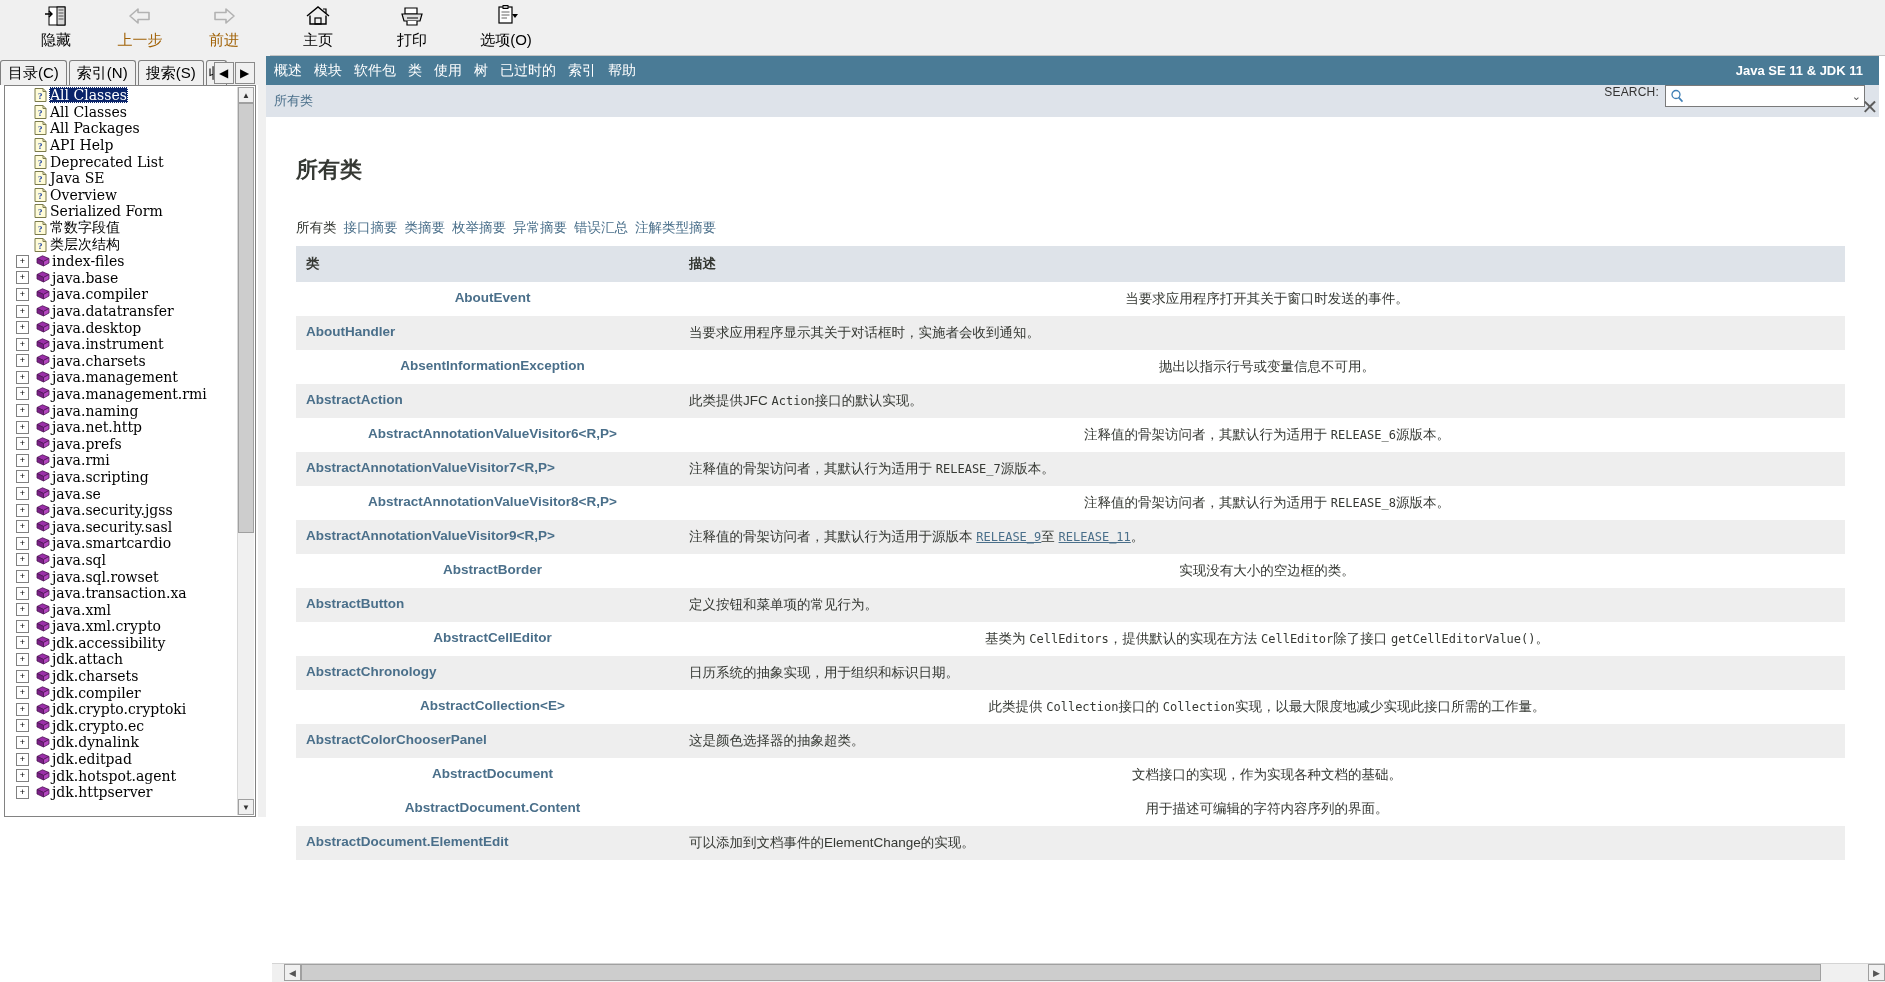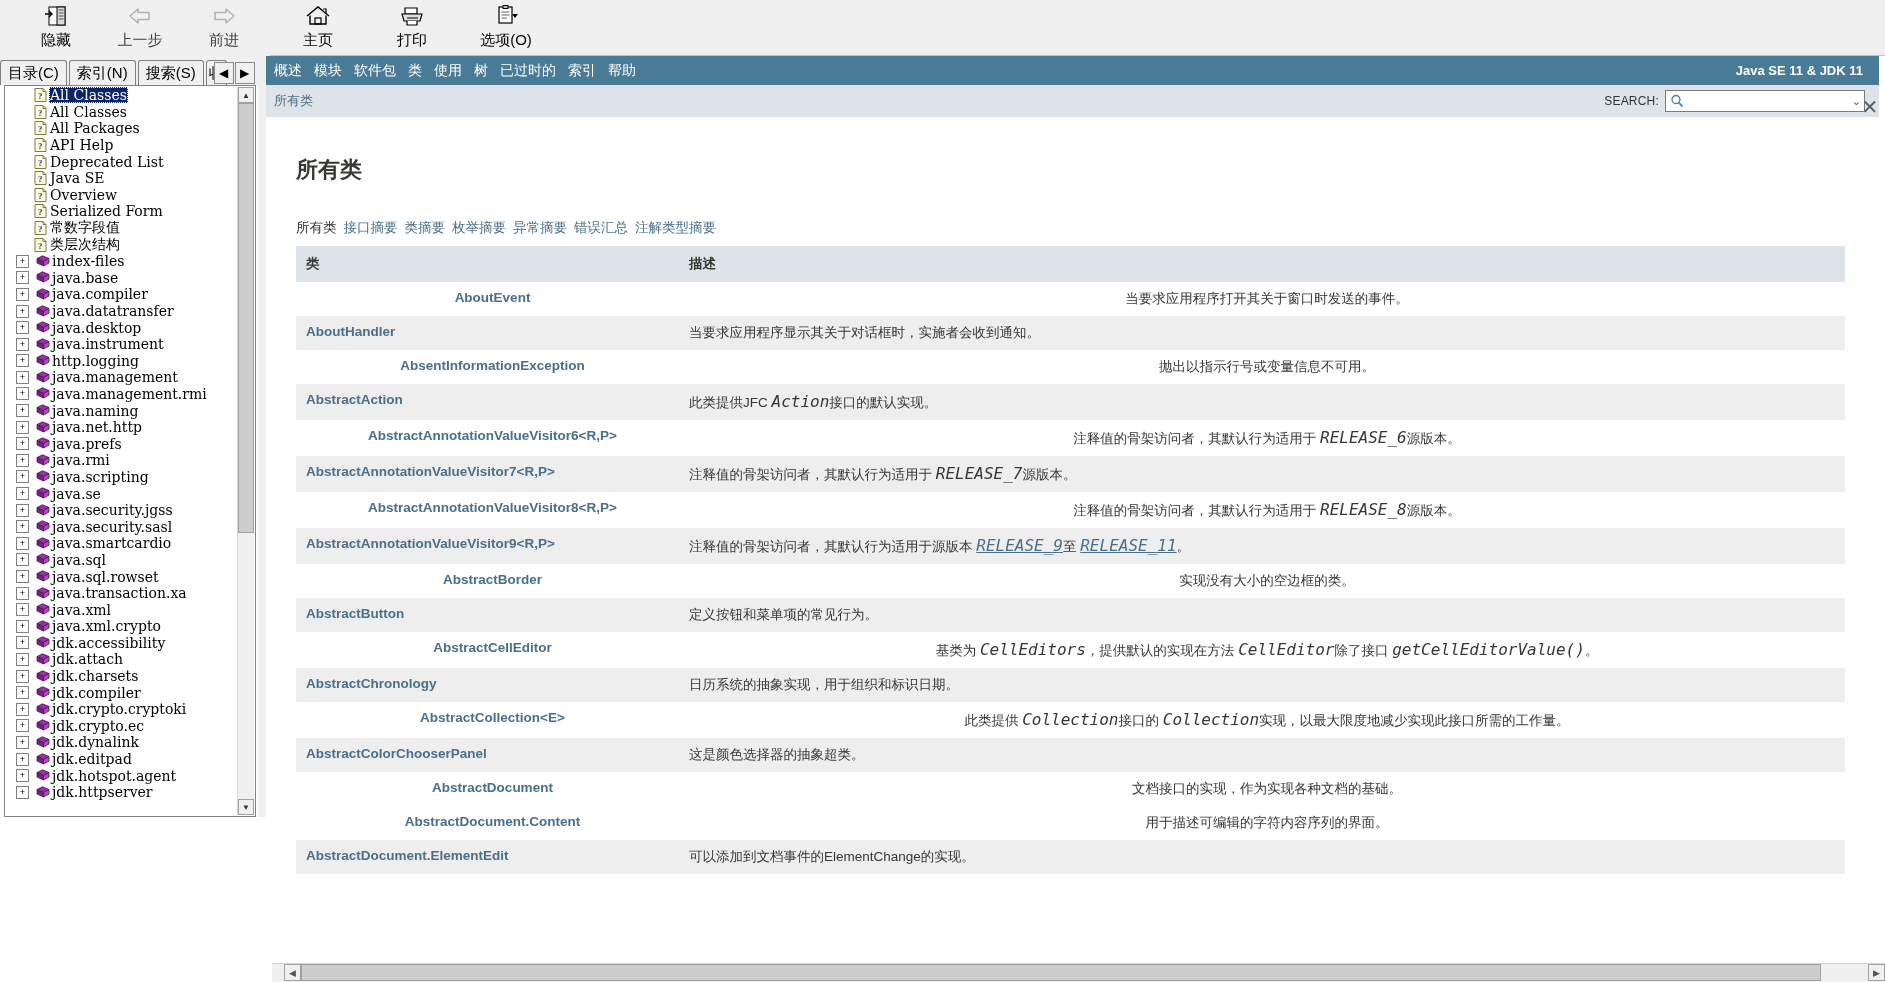--- a/index.html
+++ b/index.html
@@ -15,21 +15,21 @@
   #chm-toolbar{
     position:absolute;left:0;top:0;width:1885px;height:55px;
     background:#f0f0f0;border-bottom:1px solid #c4c4c4;
     display:flex;align-items:flex-start;padding-left:14px;
   }
   .tb-btn{
     width:84px;height:52px;display:flex;flex-direction:column;
     align-items:center;justify-content:flex-start;padding-top:2px;
     font-size:15px;color:#000;cursor:default;user-select:none;
   }
-  .tb-btn.disabled{color:#404040;}
+  .tb-btn.disabled{color:#a16207;}
   .tb-ico{height:28px;display:flex;align-items:center;justify-content:center;}
   .tb-label{line-height:20px;font-size:15px;}
   .tb-sep{width:10px;}
 
   
   #tab-strip{
     position:absolute;left:0;top:55px;width:270px;height:30px;
     background:#f0f0f0;
     display:flex;align-items:flex-end;
   }
@@ -110,21 +110,21 @@
   }
   #subnav{
     position:absolute;left:0;top:29px;width:1613px;height:32px;
     background:#dee3ea;
   }
   #subnav .crumb{
     position:absolute;left:8px;top:0;height:32px;display:flex;align-items:center;
     font-size:13px;color:#4a6f8a;
   }
   #subnav .searchwrap{
-    position:absolute;right:14px;top:0;height:32px;display:flex;align-items:center;gap:6px;
+    position:absolute;right:14px;top:0;height:32px;display:flex;align-items:flex-start;gap:6px;
   }
   #subnav .searchlabel{font-size:12px;color:#333;letter-spacing:.2px;}
   #search-box{
     width:200px;height:22px;border:1px solid #7a7a7a;background:#fff;
     display:flex;align-items:center;box-sizing:border-box;padding-left:4px;
   }
   #search-input{
     border:none;outline:none;height:18px;width:160px;font-size:12px;
     font-family:"Liberation Sans",sans-serif;background:transparent;
   }
@@ -155,21 +155,21 @@
   }
   #class-table td{
     font-size:13.5px;padding:8px 0 8px 10px;border:none;vertical-align:top;
     color:#353833;
   }
   #class-table tr.odd td{background:#ffffff;text-align:center;}
   #class-table tr.even td{background:#eeeeee;}
   #class-table td.cls a{color:#4a6f8a;text-decoration:none;font-weight:bold;cursor:pointer;}
   code{
     font-family:"DejaVu Sans Mono","Liberation Mono",monospace;
-    font-size:16px;color:#353833;font-style:italic;
+    font-size:12px;color:#353833;
   }
   code.lnk{color:#4a6f8a;text-decoration:underline;cursor:pointer;}
   .w-cls{width:373px;}
   .w-desc{width:auto;}
 
   
   #doc-hsb{
     position:absolute;left:272px;bottom:0;width:1613px;height:18px;
     background:#f0f0f0;border-top:1px solid #d4d4d4;
   }
@@ -464,21 +464,21 @@
       </div>
       <div class="tnode">
         <span class="tplus">+</span>
         <span class="tico">
           <svg class="ico-svg" width="15" height="13" viewBox="0 0 15 13">
             <path d="M2 3.5 L7.5 0.8 L14 3.5 L8.5 6.5 Z" fill="#9b2fa8" stroke="#4c1454" stroke-width=".8"></path>
             <path d="M2 3.5 L2 8 L8.5 11 L8.5 6.5 Z" fill="#7a1f86" stroke="#4c1454" stroke-width=".8"></path>
             <path d="M8.5 6.5 L8.5 11 L14 8 L14 3.5 Z" fill="#b446c0" stroke="#4c1454" stroke-width=".8"></path>
           </svg>
         </span>
-        <span class="tlabel">http.logging</span>
+        <span class="tlabel">java.charsets</span>
       </div>
       <div class="tnode">
         <span class="tplus">+</span>
         <span class="tico">
           <svg class="ico-svg" width="15" height="13" viewBox="0 0 15 13">
             <path d="M2 3.5 L7.5 0.8 L14 3.5 L8.5 6.5 Z" fill="#9b2fa8" stroke="#4c1454" stroke-width=".8"></path>
             <path d="M2 3.5 L2 8 L8.5 11 L8.5 6.5 Z" fill="#7a1f86" stroke="#4c1454" stroke-width=".8"></path>
             <path d="M8.5 6.5 L8.5 11 L14 8 L14 3.5 Z" fill="#b446c0" stroke="#4c1454" stroke-width=".8"></path>
           </svg>
         </span>

